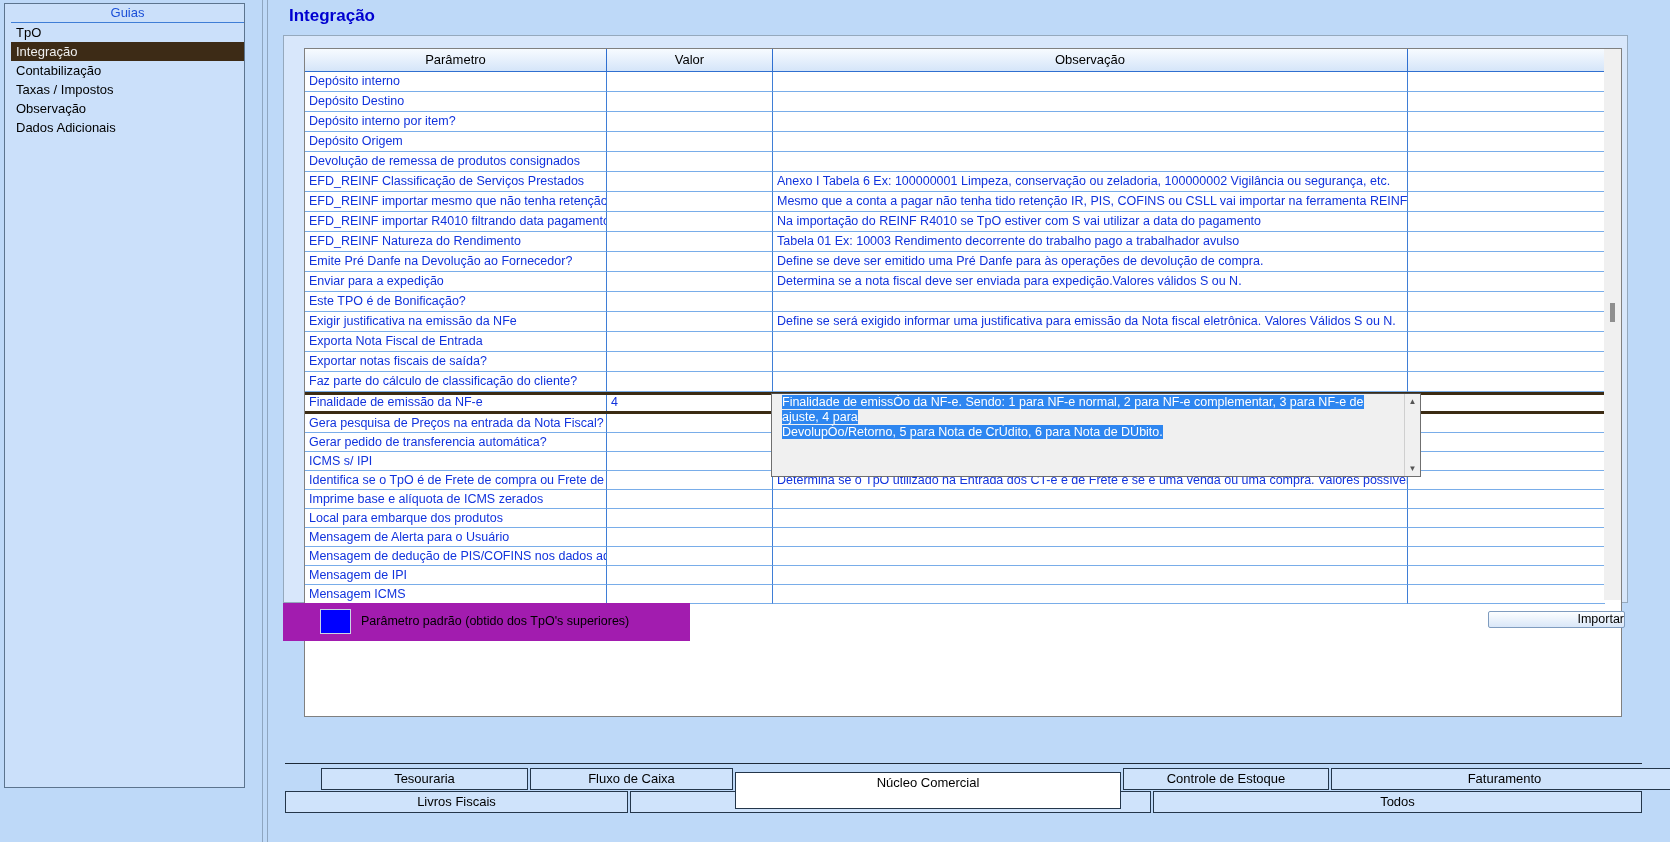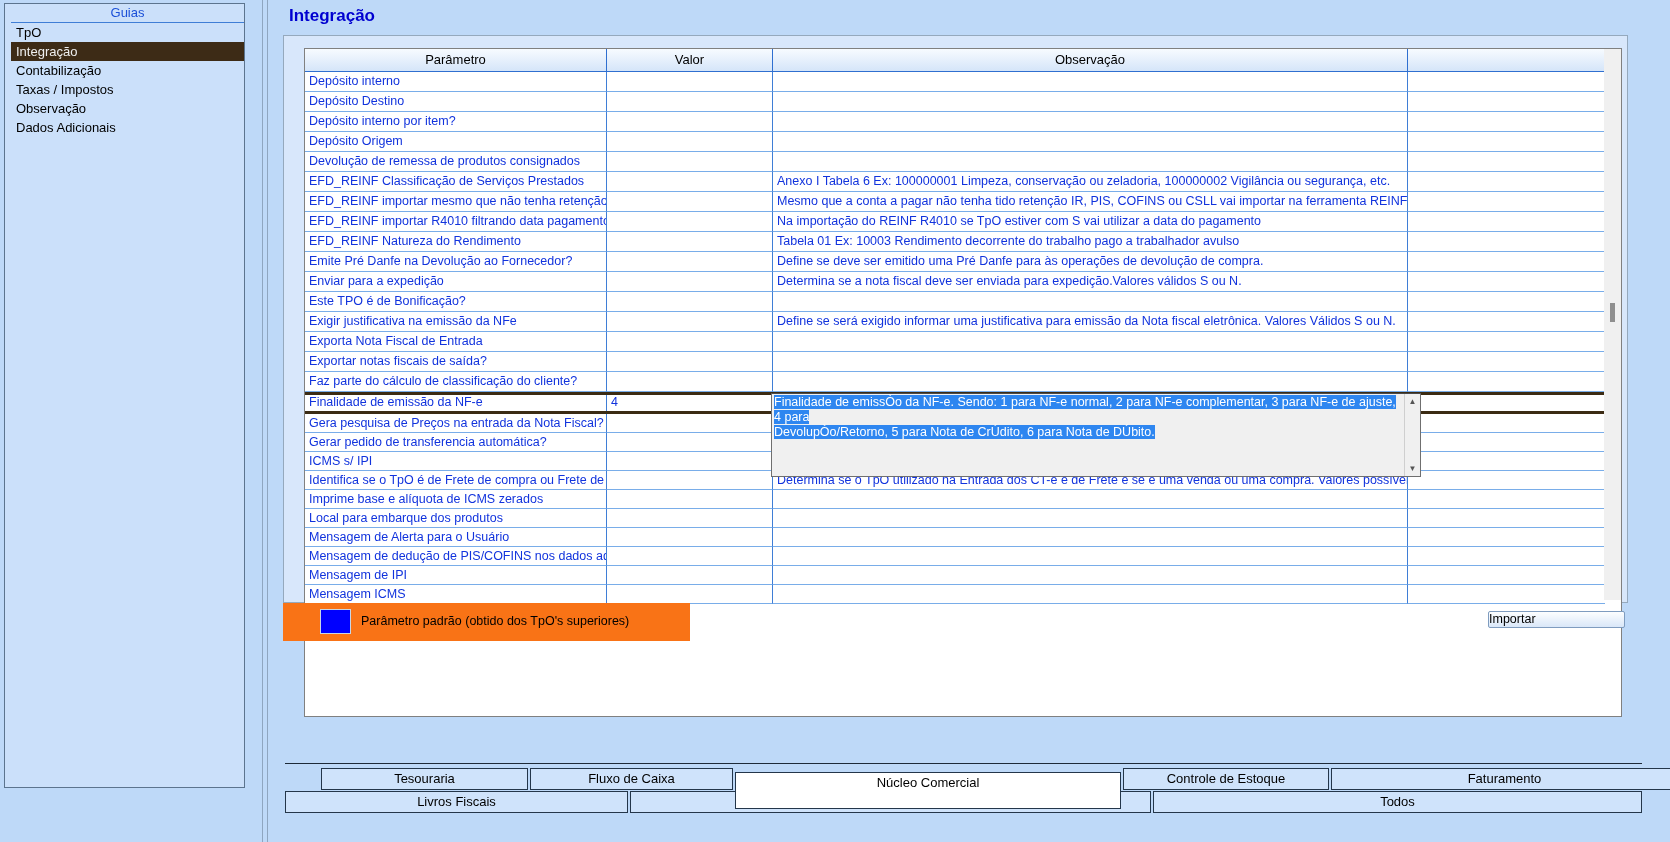--- a/index.html
+++ b/index.html
@@ -27,21 +27,21 @@
   .split-line{position:absolute;top:0;width:1px;height:842px;background:#8fa6c0;}
   
   .page-title{
     position:absolute;left:289px;top:6px;font-size:17px;font-weight:bold;color:#0000d0;
   }
   .panel{
     position:absolute;left:283px;top:35px;width:1345px;height:568px;
     background:#d8e7fb;border:1px solid #95a9bd;box-sizing:border-box;
   }
   .legend-strip{
-    position:absolute;left:283px;top:603px;width:407px;height:38px;background:#f97316;
+    position:absolute;left:283px;top:603px;width:407px;height:38px;background:#a21caf;
   }
   .legend-swatch{
     position:absolute;left:37px;top:6px;width:31px;height:25px;
     border:1px solid #c9d6e4;box-sizing:border-box;
   }
   .legend-label{position:absolute;left:78px;top:11px;font-size:12.5px;color:#000;}
   
   .grid{
     position:absolute;left:304px;top:48px;width:1318px;height:669px;
     background:#fff;border:1px solid #808080;box-sizing:border-box;overflow:hidden;
@@ -75,38 +75,38 @@
   .grid-vscroll .thumb{
     position:absolute;left:6px;top:254px;width:5px;height:19px;background:#8f8f8f;
   }
   
   .obs-popup{
     position:absolute;left:771px;top:393px;width:650px;height:84px;
     background:#f0f0f0;border:1px solid #6f6f6f;border-top-color:#4a4a4a;
     box-sizing:border-box;z-index:6;
   }
   .obs-popup .text{
-    position:absolute;left:2px;top:1px;right:18px;font-size:12.5px;line-height:15px;
+    position:absolute;left:10px;top:1px;right:18px;font-size:12.5px;line-height:15px;
   }
   .obs-popup .sel{background:#2e86f0;color:#fff;}
   .popup-scroll{
     position:absolute;top:0;right:0;width:16px;height:100%;
     border-left:1px solid #cfcfcf;box-sizing:border-box;background:#f0f0f0;
   }
   .popup-scroll .arrow{
     position:absolute;left:0;width:100%;text-align:center;font-size:8px;color:#555;
   }
   .popup-scroll .up{top:3px;}
   .popup-scroll .down{bottom:3px;}
   
   .importar-btn{
     position:absolute;left:1488px;top:611px;width:137px;height:17px;
     background:linear-gradient(#fdfeff,#d9e7f8);
     border:1px solid #7f9cbf;border-radius:2px;box-sizing:border-box;
-    text-align:left;line-height:15px;font-size:12.5px;color:#000;cursor:default;
+    text-align:right;line-height:15px;font-size:12.5px;color:#000;cursor:default;
   }
   
   .tabs-topline{position:absolute;left:285px;top:763px;width:1357px;height:1px;background:#1d2a38;}
   .tabs{position:absolute;left:285px;top:766px;width:1357px;height:76px;}
   .tab-row{position:absolute;left:0;width:1357px;height:22px;display:flex;gap:2px;}
   .tr1{top:2px;margin-left:36px;} .tr2{top:25px;} .tr3{top:48px;}
   .tab{
     box-sizing:border-box;height:22px;line-height:20px;text-align:center;
     background:#cfe3fb;border:1px solid #24364a;font-size:13px;color:#000;
     white-space:nowrap;overflow:hidden;cursor:default;

